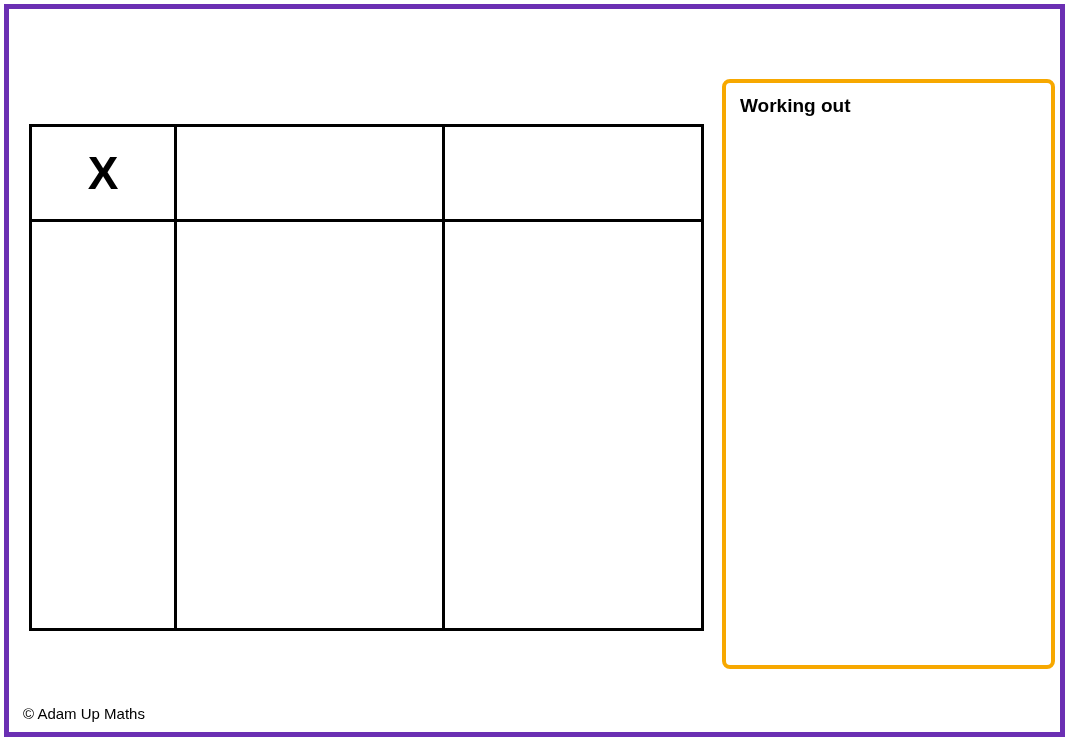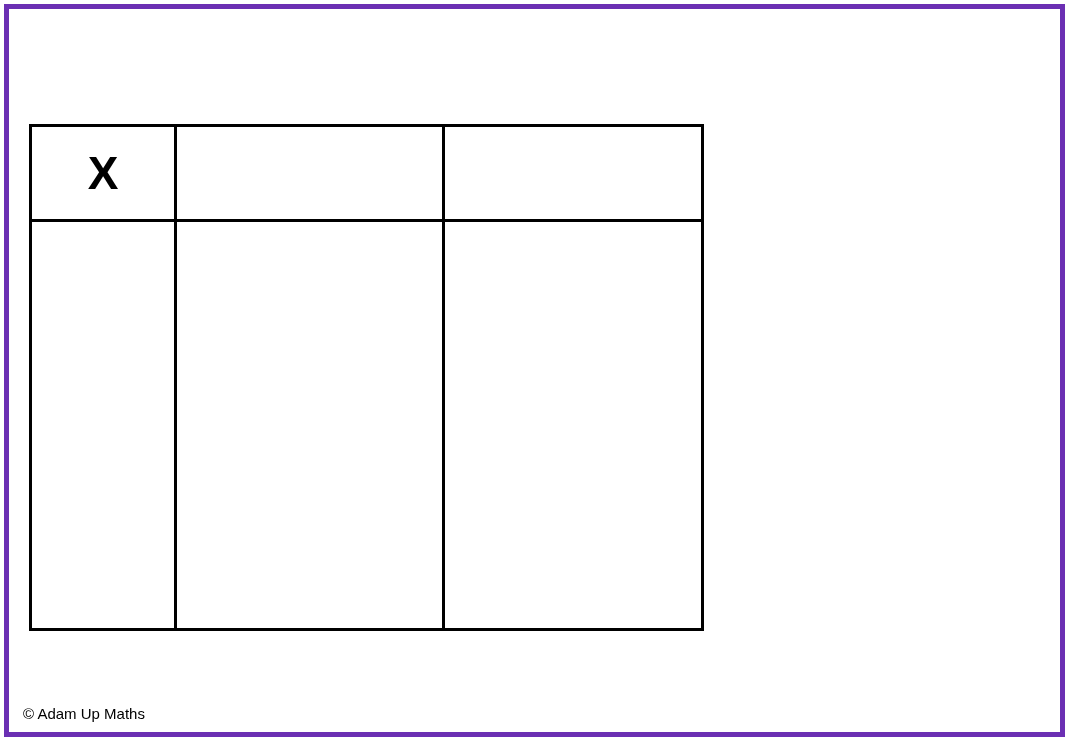--- a/index.html
+++ b/index.html
@@ -118,16 +118,19 @@
       </div>
       <div class="grid-cell col-1">
         <span></span>
       </div>
       <div class="grid-cell col-2">
         <span></span>
       </div>
     </div>
   </div>
 
+  <div class="working-box">
+    <div class="working-title">Working out</div>
+  </div>
 
   <div class="copyright">© Adam Up Maths</div>
 
 </div>
 
 </body></html>

